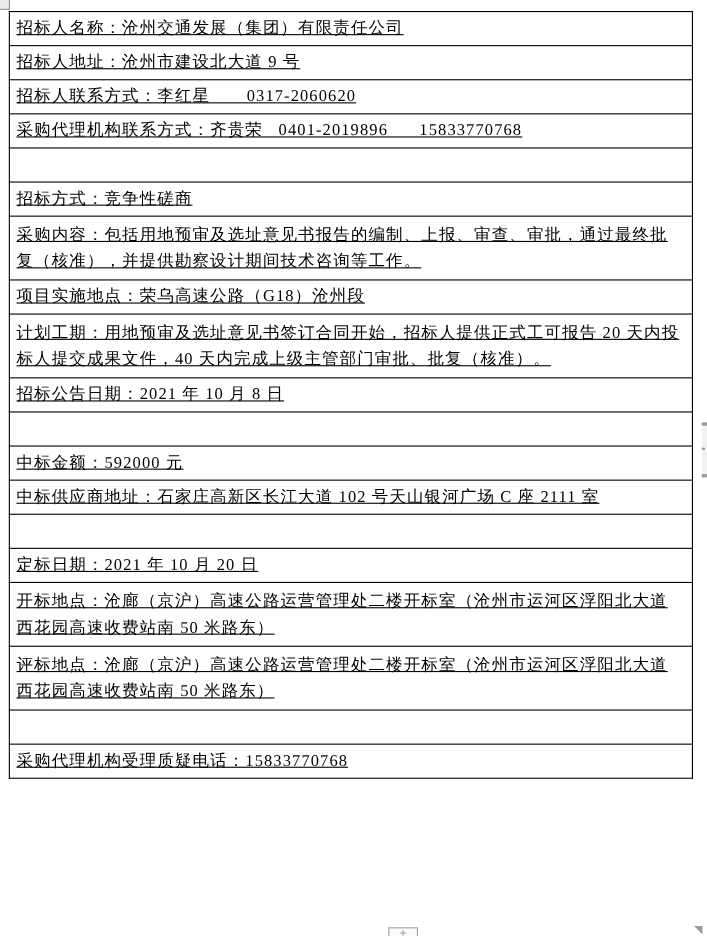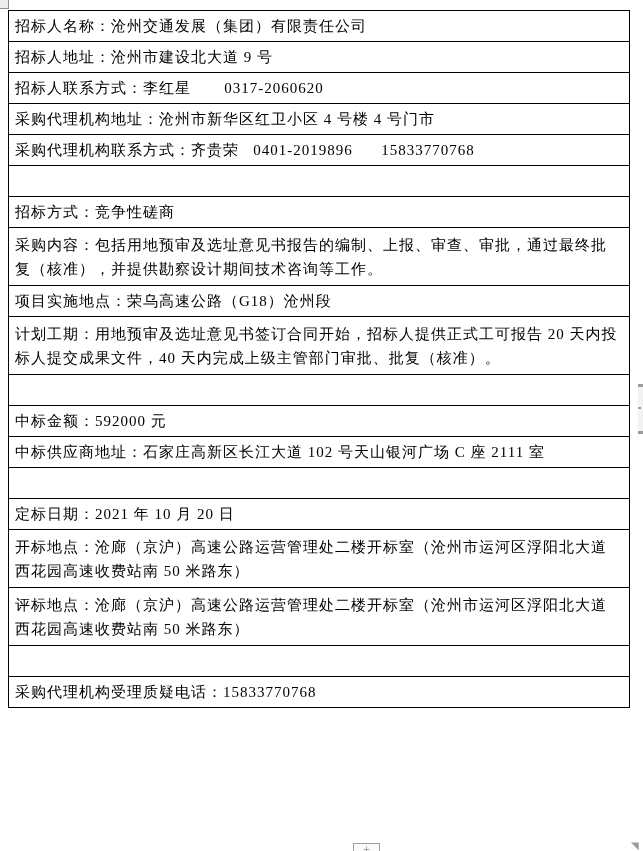--- a/index.html
+++ b/index.html
@@ -22,20 +22,21 @@
   }
   td.cell {
     border: 1px solid #000000;
     padding: 2px 8px 2px 6px;
     font-size: 15px;
     line-height: 24px;
     letter-spacing: 1px;
     vertical-align: middle;
     white-space: pre-wrap;
     overflow: hidden;
+    text-decoration: underline;
   }
   td.h1 { height: 26px; }
   td.h2 { height: 53px; }
 
   .url-misspell {
     text-decoration: underline;
     text-decoration-style: wavy;
     text-decoration-color: #e53935;
     text-decoration-thickness: 1px;
     text-underline-offset: 3px;
@@ -92,39 +93,39 @@
         <tr>
           <td class="cell h1">招标人名称：沧州交通发展（集团）有限责任公司</td>
         </tr>
         <tr>
           <td class="cell h1">招标人地址：沧州市建设北大道 9 号</td>
         </tr>
         <tr>
           <td class="cell h1">招标人联系方式：李红星       0317-2060620</td>
         </tr>
         <tr>
-          <td class="cell h1">采购代理机构地址：沧州市新华区红卫小区 4 号楼 4 号门市</td>
-        </tr>
-        <tr>
           <td class="cell h1">采购代理机构联系方式：齐贵荣   0401-2019896      15833770768</td>
         </tr>
         <tr>
           <td class="cell h1"></td>
         </tr>
         <tr>
           <td class="cell h1">招标方式：竞争性磋商</td>
         </tr>
         <tr>
           <td class="cell h2">采购内容：包括用地预审及选址意见书报告的编制、上报、审查、审批，通过最终批复（核准），并提供勘察设计期间技术咨询等工作。</td>
         </tr>
         <tr>
           <td class="cell h1">项目实施地点：荣乌高速公路（G18）沧州段</td>
         </tr>
         <tr>
           <td class="cell h2">计划工期：用地预审及选址意见书签订合同开始，招标人提供正式工可报告 20 天内投标人提交成果文件，40 天内完成上级主管部门审批、批复（核准）。</td>
+        </tr>
+        <tr>
+          <td class="cell h1">招标公告日期：2021 年 10 月 8 日</td>
         </tr>
         <tr>
           <td class="cell h1"></td>
         </tr>
         <tr>
           <td class="cell h1">中标金额：592000 元</td>
         </tr>
         <tr>
           <td class="cell h1">中标供应商地址：石家庄高新区长江大道 102 号天山银河广场 C 座 2111 室</td>
         </tr>

